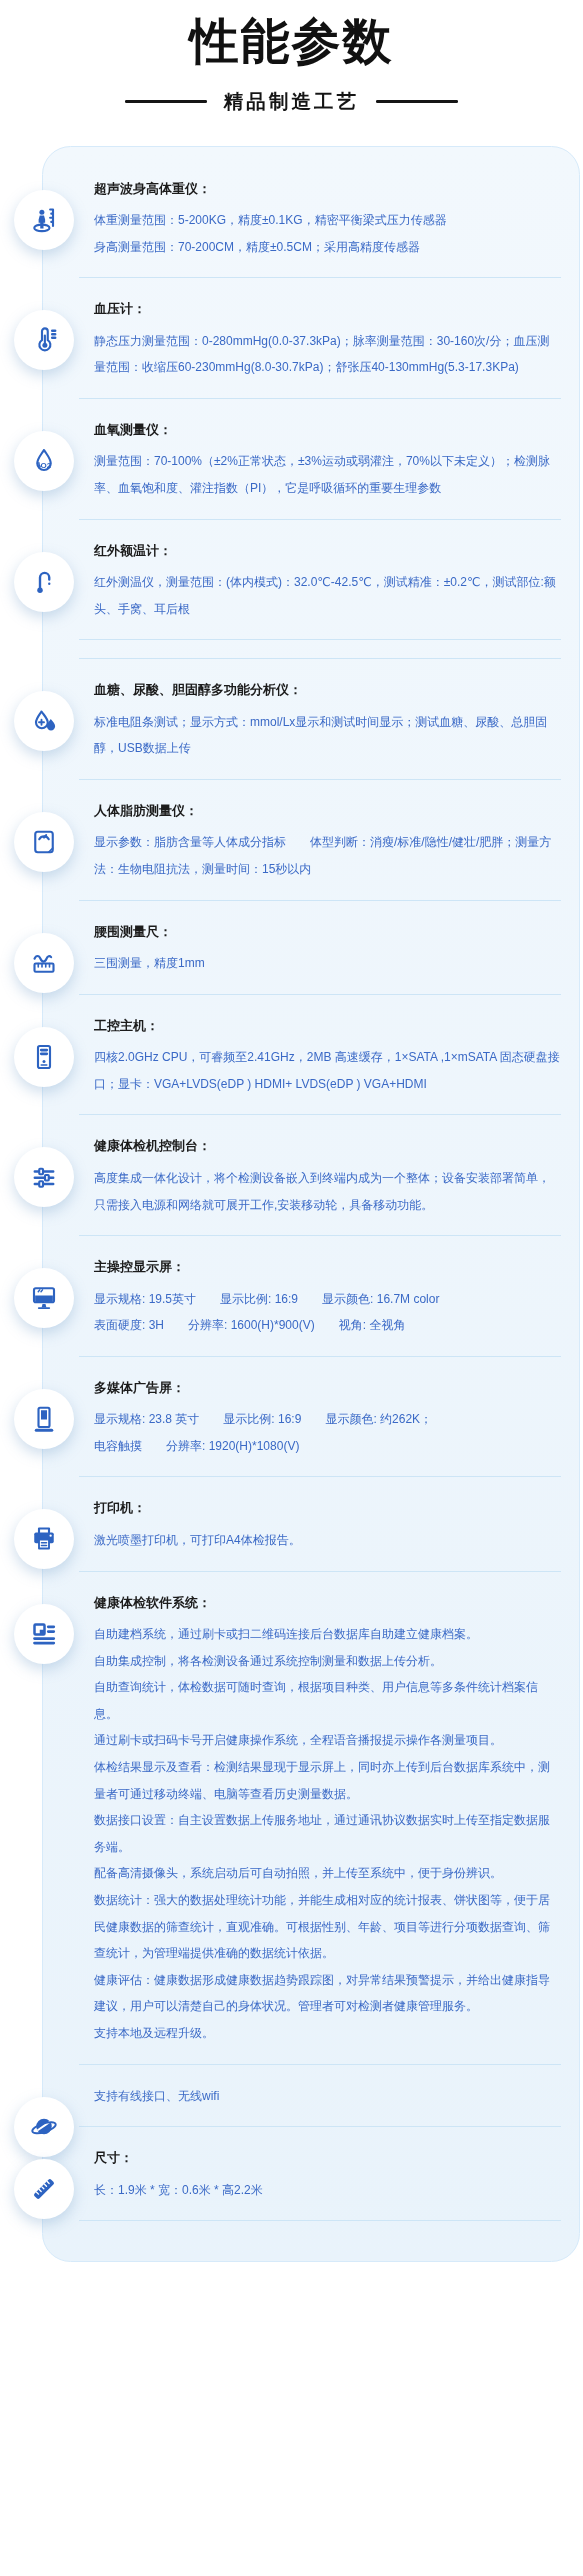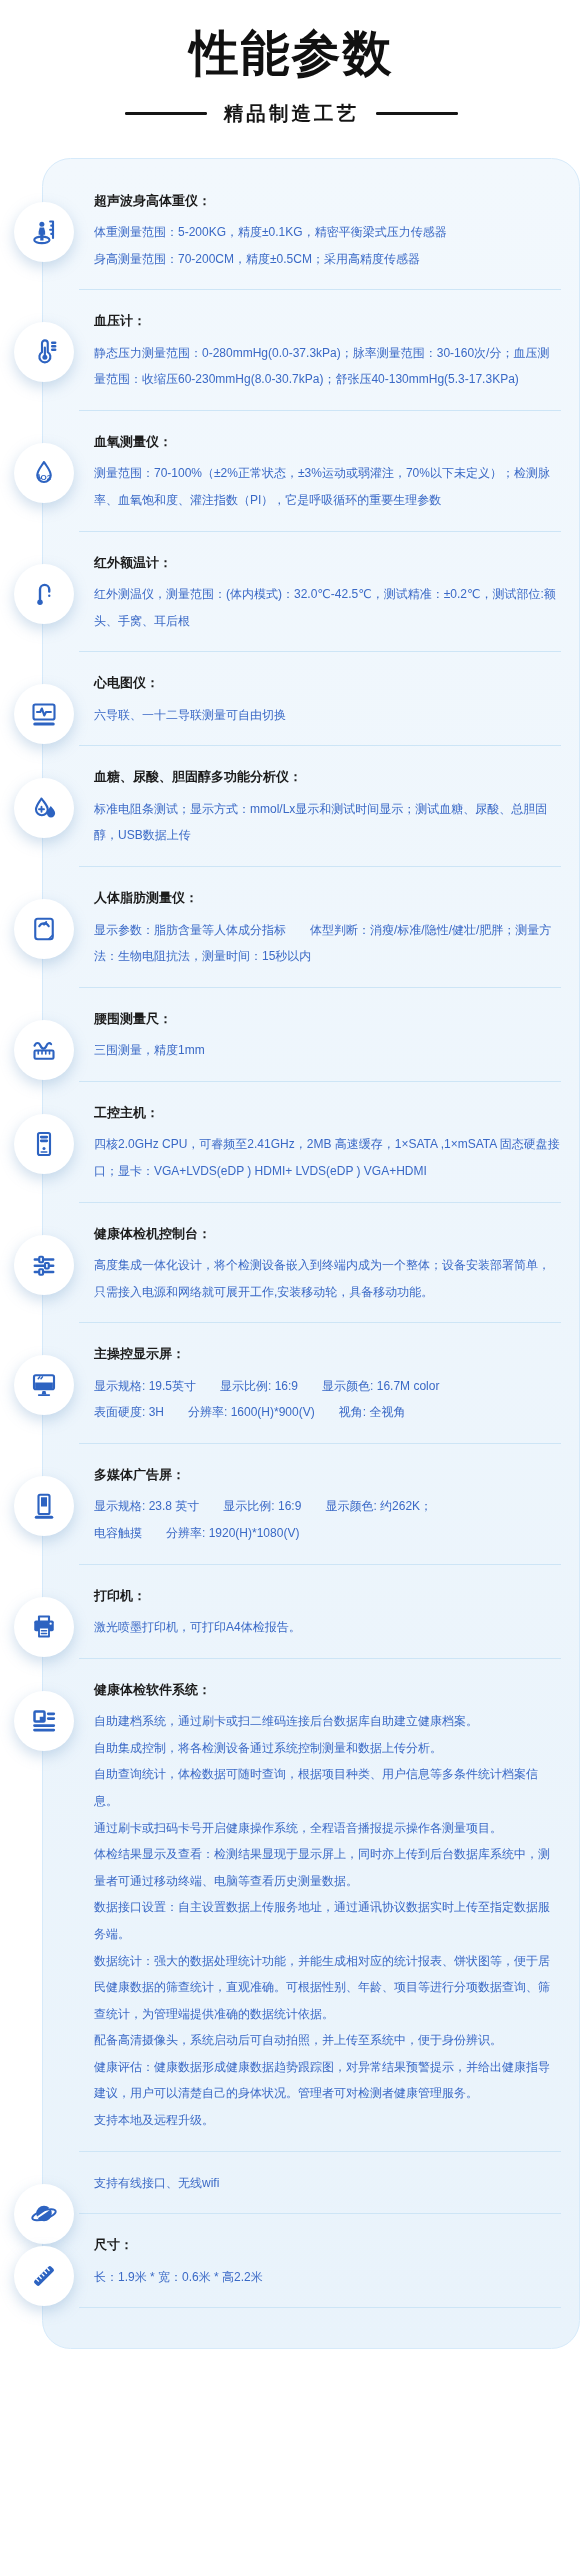--- a/index.html
+++ b/index.html
@@ -4,21 +4,21 @@
 <style>
   html,body{margin:0;padding:0;}
   body{
     width:583px;height:2576px;overflow:hidden;
     background:#ffffff;
     font-family:"Liberation Sans","DejaVu Sans",sans-serif;
   }
   
   .hdr{padding-top:13px;text-align:center;}
   .hdr h1{
-    margin:12px;font-size:49px;line-height:57px;font-weight:700;
+    margin:0;font-size:49px;line-height:57px;font-weight:700;
     color:#111111;letter-spacing:1.9px;
   }
   .sub-row{
     margin-top:18px;display:flex;align-items:center;justify-content:center;gap:17px;
   }
   .sub-dash{width:82px;height:2.6px;background:#151515;border-radius:1.3px;}
   .sub-text{font-size:19.4px;font-weight:700;color:#151515;letter-spacing:3.2px;}
   
   .card{
     position:relative;
@@ -115,31 +115,20 @@
         <path d="M8.8 18.4 V8.4 a3.7 3.7 0 0 1 7.4 0 v1.6"></path>
         <circle cx="8.8" cy="18.6" r="2.2" fill="currentColor" stroke="none"></circle>
         <path d="M16.2 13.4 h.01"></path>
       </svg>
     </span>
     <h2>红外额温计：</h2>
     <p>红外测温仪，测量范围：(体内模式)：32.0℃-42.5℃，测试精准：±0.2℃，测试部位:额头、手窝、耳后根</p>
   </section>
   <hr class="divider">
 
-  <section class="spec">
-    <span class="bubble">
-      <svg width="30" height="30" viewBox="0 0 24 24" fill="none" stroke="currentColor" stroke-width="1.7" stroke-linecap="round" stroke-linejoin="round">
-        <rect x="3.6" y="4.4" width="16.8" height="12" rx="1.4"></rect>
-        <path d="M6.4 10.4 h2.6 l1.3 -2.8 1.9 5.6 1.4 -2.8 h3.9"></path>
-        <path d="M4.6 20 h14.8" stroke-width="2.4"></path>
-      </svg>
-    </span>
-    <h2>心电图仪：</h2>
-    <p>六导联、一十二导联测量可自由切换</p>
-  </section>
   <hr class="divider">
 
   <section class="spec">
     <span class="bubble">
       <svg width="30" height="30" viewBox="0 0 24 24" fill="none" stroke="currentColor" stroke-width="1.7" stroke-linecap="round" stroke-linejoin="round">
         <path d="M10 4.4 C8 7.5 5.6 10.2 5.6 13.1 a4.7 4.7 0 0 0 9.4 0 C15 10.2 12.1 7.5 10 4.4 z"></path>
         <path d="M10 11 v4 M8 13 h4" stroke-width="1.5"></path>
         <path d="M17.4 10.4 c-1.5 2.2 -3.1 3.9 -3.1 5.8 a3.3 3.3 0 0 0 6.6 0 c0 -1.9 -1.6 -3.6 -3.5 -5.8 z" fill="currentColor" stroke="none"></path>
       </svg>
     </span>
@@ -257,22 +246,22 @@
         <path d="M4.4 15.6 h15.4 M4.4 19.2 h15.4" stroke-width="2.2"></path>
       </svg>
     </span>
     <h2>健康体检软件系统：</h2>
     <p>自助建档系统，通过刷卡或扫二维码连接后台数据库自助建立健康档案。</p>
     <p>自助集成控制，将各检测设备通过系统控制测量和数据上传分析。</p>
     <p>自助查询统计，体检数据可随时查询，根据项目种类、用户信息等多条件统计档案信息。</p>
     <p>通过刷卡或扫码卡号开启健康操作系统，全程语音播报提示操作各测量项目。</p>
     <p>体检结果显示及查看：检测结果显现于显示屏上，同时亦上传到后台数据库系统中，测量者可通过移动终端、电脑等查看历史测量数据。</p>
     <p>数据接口设置：自主设置数据上传服务地址，通过通讯协议数据实时上传至指定数据服务端。</p>
+    <p>配备高清摄像头，系统启动后可自动拍照，并上传至系统中，便于身份辨识。</p>
     <p>数据统计：强大的数据处理统计功能，并能生成相对应的统计报表、饼状图等，便于居民健康数据的筛查统计，直观准确。可根据性别、年龄、项目等进行分项数据查询、筛查统计，为管理端提供准确的数据统计依据。</p>
-    <p>配备高清摄像头，系统启动后可自动拍照，并上传至系统中，便于身份辨识。</p>
     <p>健康评估：健康数据形成健康数据趋势跟踪图，对异常结果预警提示，并给出健康指导建议，用户可以清楚自己的身体状况。管理者可对检测者健康管理服务。</p>
     <p>支持本地及远程升级。</p>
   </section>
   <hr class="divider">
 
   <section class="spec">
     <span class="bubble">
       <svg width="30" height="30" viewBox="0 0 24 24" fill="none" stroke="currentColor" stroke-width="1.5" stroke-linecap="round" stroke-linejoin="round">
         <circle cx="12" cy="11.6" r="6.2" fill="currentColor" stroke="none"></circle>
         <path d="M7.2 14.4 C9.8 12.6 14.2 9.6 17.4 7.4" stroke="#fff" stroke-width="1.5"></path>

